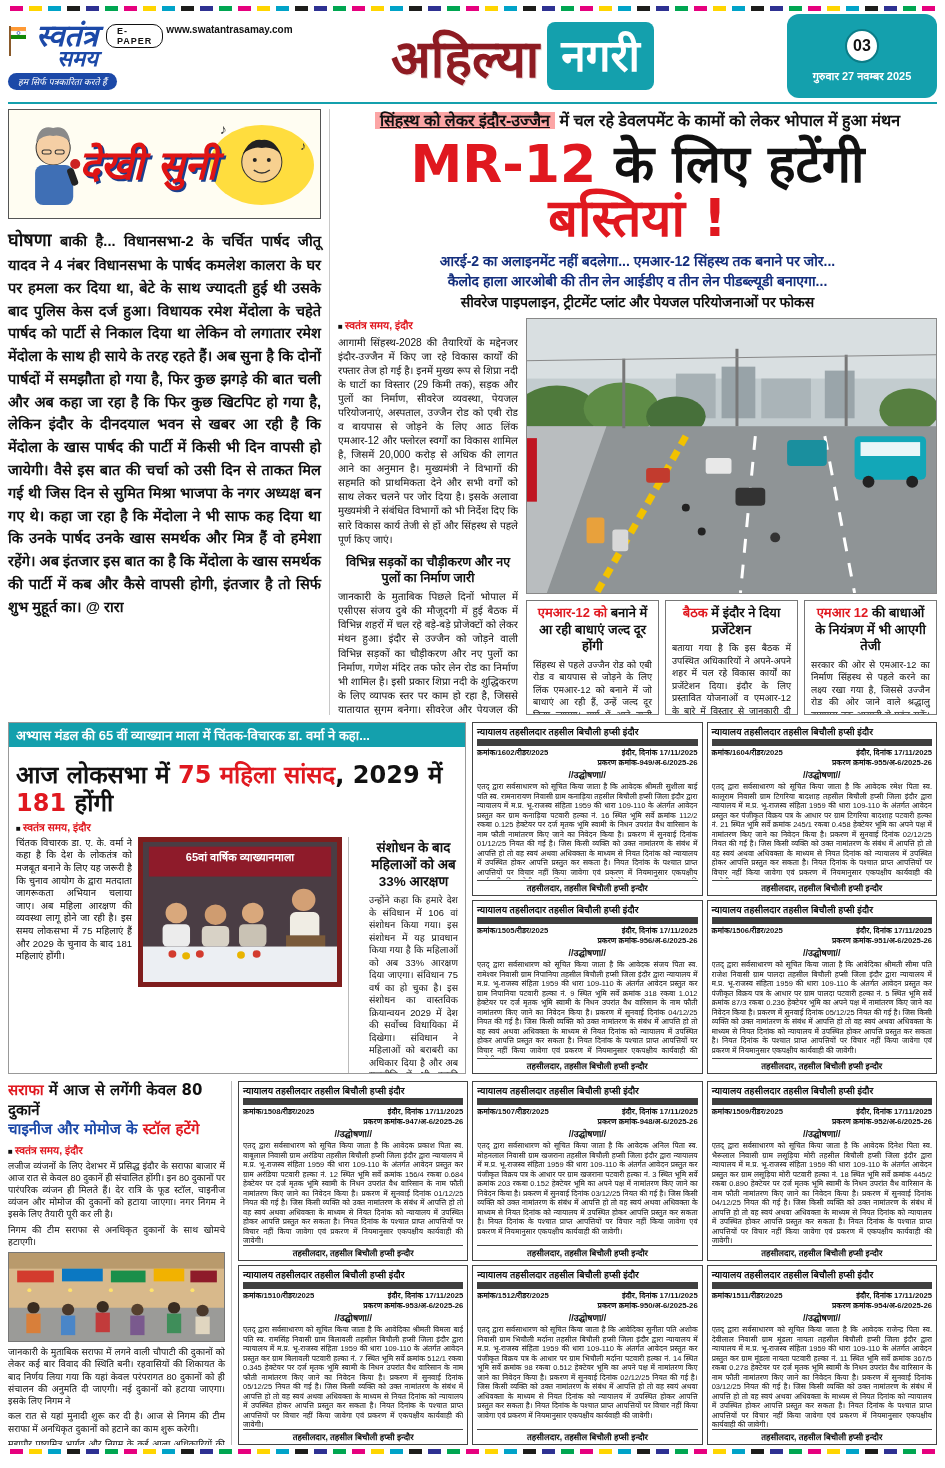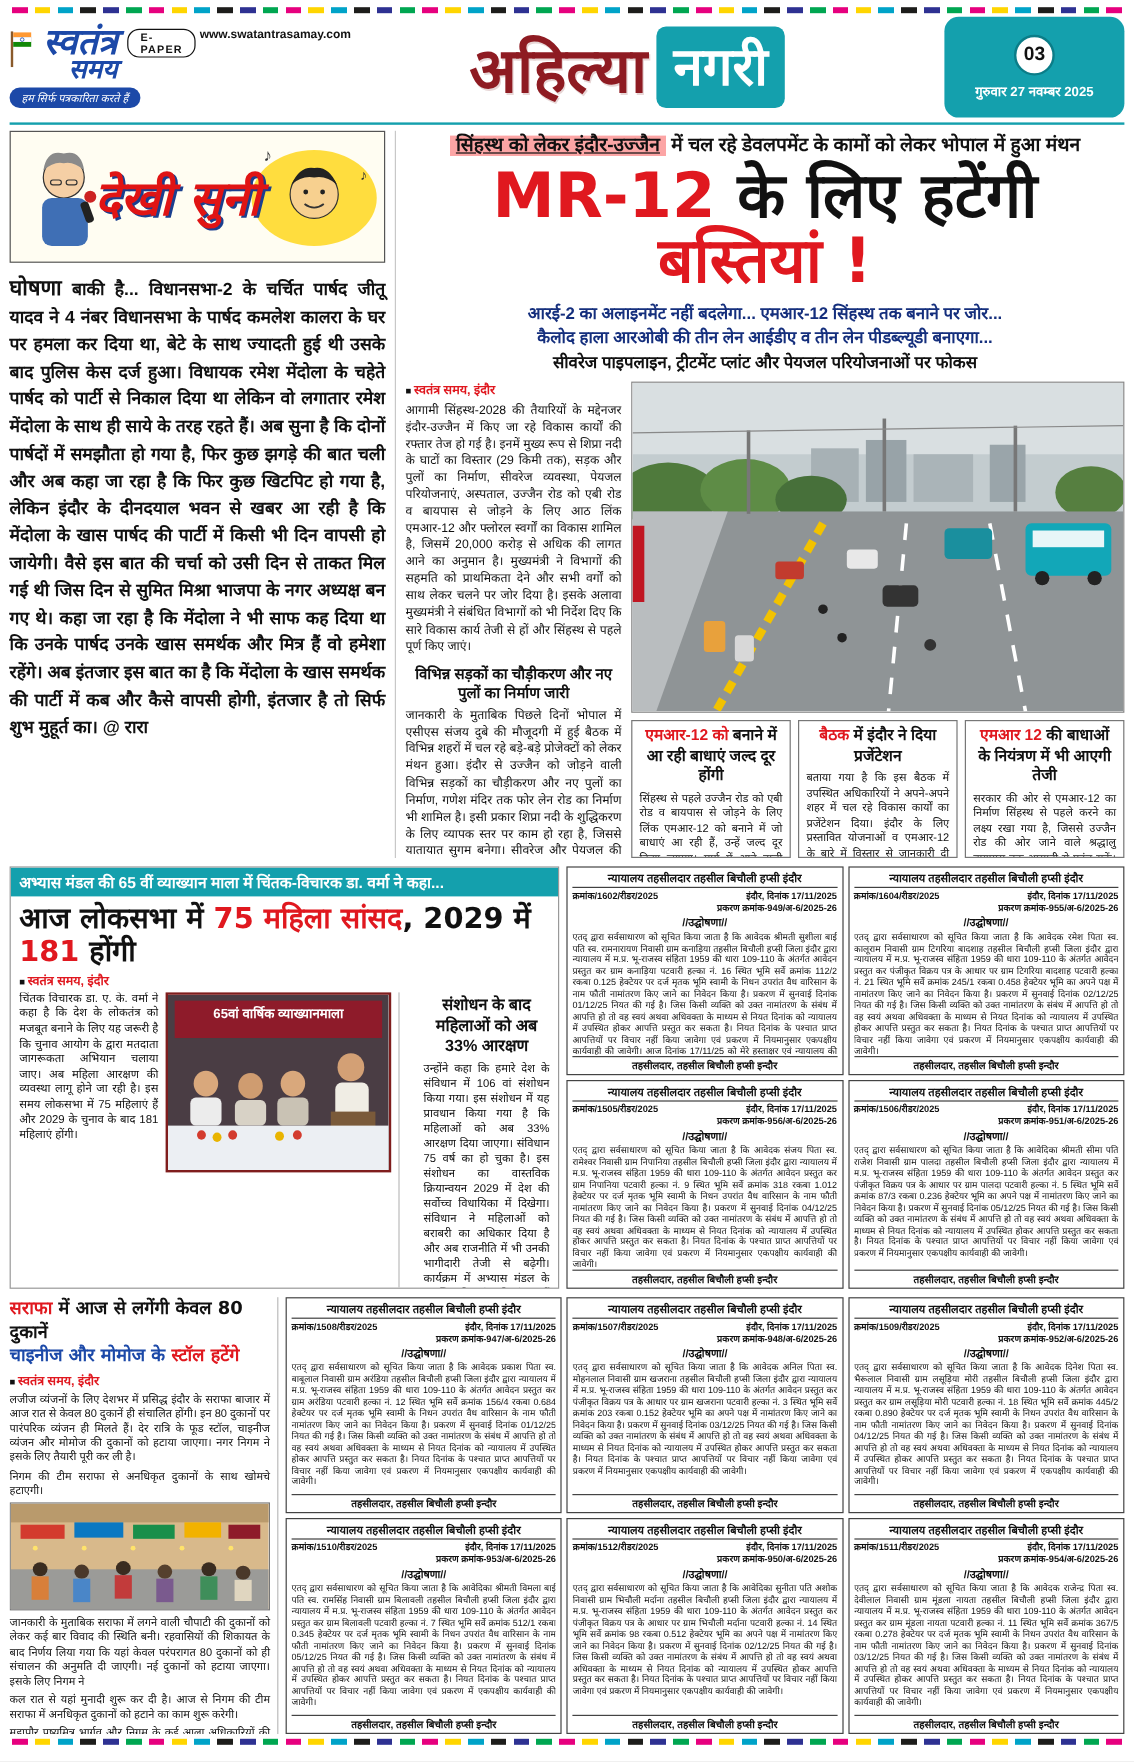--- a/index.html
+++ b/index.html
@@ -61,35 +61,35 @@
   .photo-main { height:276px; border:1px solid #888; position:relative; overflow:hidden; }
   .photo-main svg, .lec-photo svg, .sarafa-photo svg, .cartoon-box svg { display:block; width:100%; height:100%; }
   .boxes-row { display:flex; gap:6px; flex:1; min-height:0; }
   .info-box { flex:1; border:1px solid #777; padding:4px 6px; font-size:9.2px; line-height:1.36; text-align:justify; overflow:hidden; }
   .info-box h4 { text-align:center; font-size:13px; line-height:1.28; margin-bottom:4px; }
 
   
   .middle-band { display:flex; gap:6px; height:352px; margin-top:7px; }
   .lecture { width:458px; flex:none; border:1px solid #999; overflow:hidden; display:flex; flex-direction:column; }
   .lecture-strap { background:#14a0ad; color:#fff; font-weight:bold; font-size:13px; padding:3px 7px; }
-  .lecture-head { font-size:24px; font-weight:800; line-height:1.18; margin:4px 7px 2px; font-family:"DejaVu Sans",sans-serif; }
+  .lecture-head { font-size:24px; font-weight:800; line-height:1.18; margin:14px 7px 2px; font-family:"DejaVu Sans",sans-serif; }
   .lecture .byline { margin:0 7px 3px; }
   .lecture-cols { display:flex; gap:6px; padding:0 7px; }
   .lec-col1 { width:116px; flex:none; font-size:9.5px; line-height:1.33; text-align:justify; height:150px; overflow:hidden; }
-  .lec-photo { width:188px; flex:none; height:150px; border:2px solid #7f1d1d; position:relative; overflow:hidden; }
+  .lec-photo { width:204px; flex:none; height:150px; border:5px solid #7f1d1d; position:relative; overflow:hidden; }
   .photo-banner-text { position:absolute; top:7px; left:0; right:0; text-align:center; color:#fff; font-weight:bold; font-size:11px; }
   .lec-side { flex:1; border-left:1px solid #bbb; padding-left:20px; overflow:hidden; }
   .lec-side h4 { font-size:13.5px; line-height:1.28; text-align:center; margin:2px 0 4px; }
   .lec-side p { font-size:9.4px; line-height:1.33; text-align:justify; }
 
   .notices-grid-top { flex:1; display:grid; grid-template-columns:1fr 1fr; grid-auto-rows:1fr; gap:4px; min-width:0; }
   .notices-grid-bottom { flex:1; display:grid; grid-template-columns:repeat(3,1fr); grid-auto-rows:1fr; gap:4px; min-width:0; }
 
   .notice { border:1px solid #444; padding:2px 4px; display:flex; flex-direction:column; overflow:hidden; background:#fff; }
-  .notice-head { font-weight:bold; text-align:center; font-size:9.3px; border-bottom:1px solid #404040; padding-bottom:1px; margin-bottom:1px; }
+  .notice-head { font-weight:bold; text-align:left; font-size:9.3px; border-bottom:7px solid #404040; padding-bottom:1px; margin-bottom:1px; }
   .notice-meta { display:flex; justify-content:space-between; font-size:7.7px; font-weight:bold; }
   .notice-case { text-align:right; font-size:7.7px; font-weight:bold; }
   .notice-title { text-align:center; font-weight:bold; font-size:9px; margin:1px 0; }
   .notice-body { font-size:7.5px; line-height:1.27; text-align:justify; flex:1; overflow:hidden; }
   .notice-foot { text-align:center; font-weight:bold; font-size:8.4px; border-top:1px solid #444; margin-top:1px; padding-top:1px; }
 
   
   .bottom-band { display:flex; gap:6px; height:364px; margin-top:7px; }
   .sarafa { width:224px; flex:none; border-right:1px solid #bbb; padding-right:6px; overflow:hidden; }
   .sarafa-head { font-size:15px; font-weight:800; line-height:1.3; margin-bottom:3px; font-family:"DejaVu Sans",sans-serif; }

